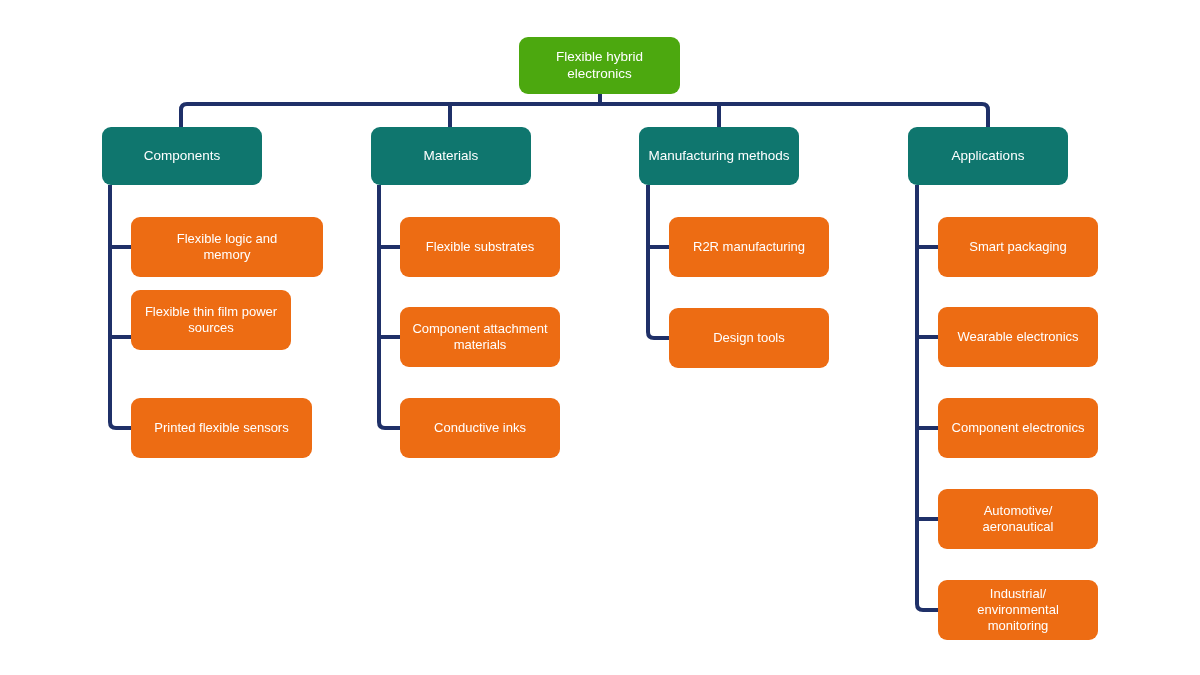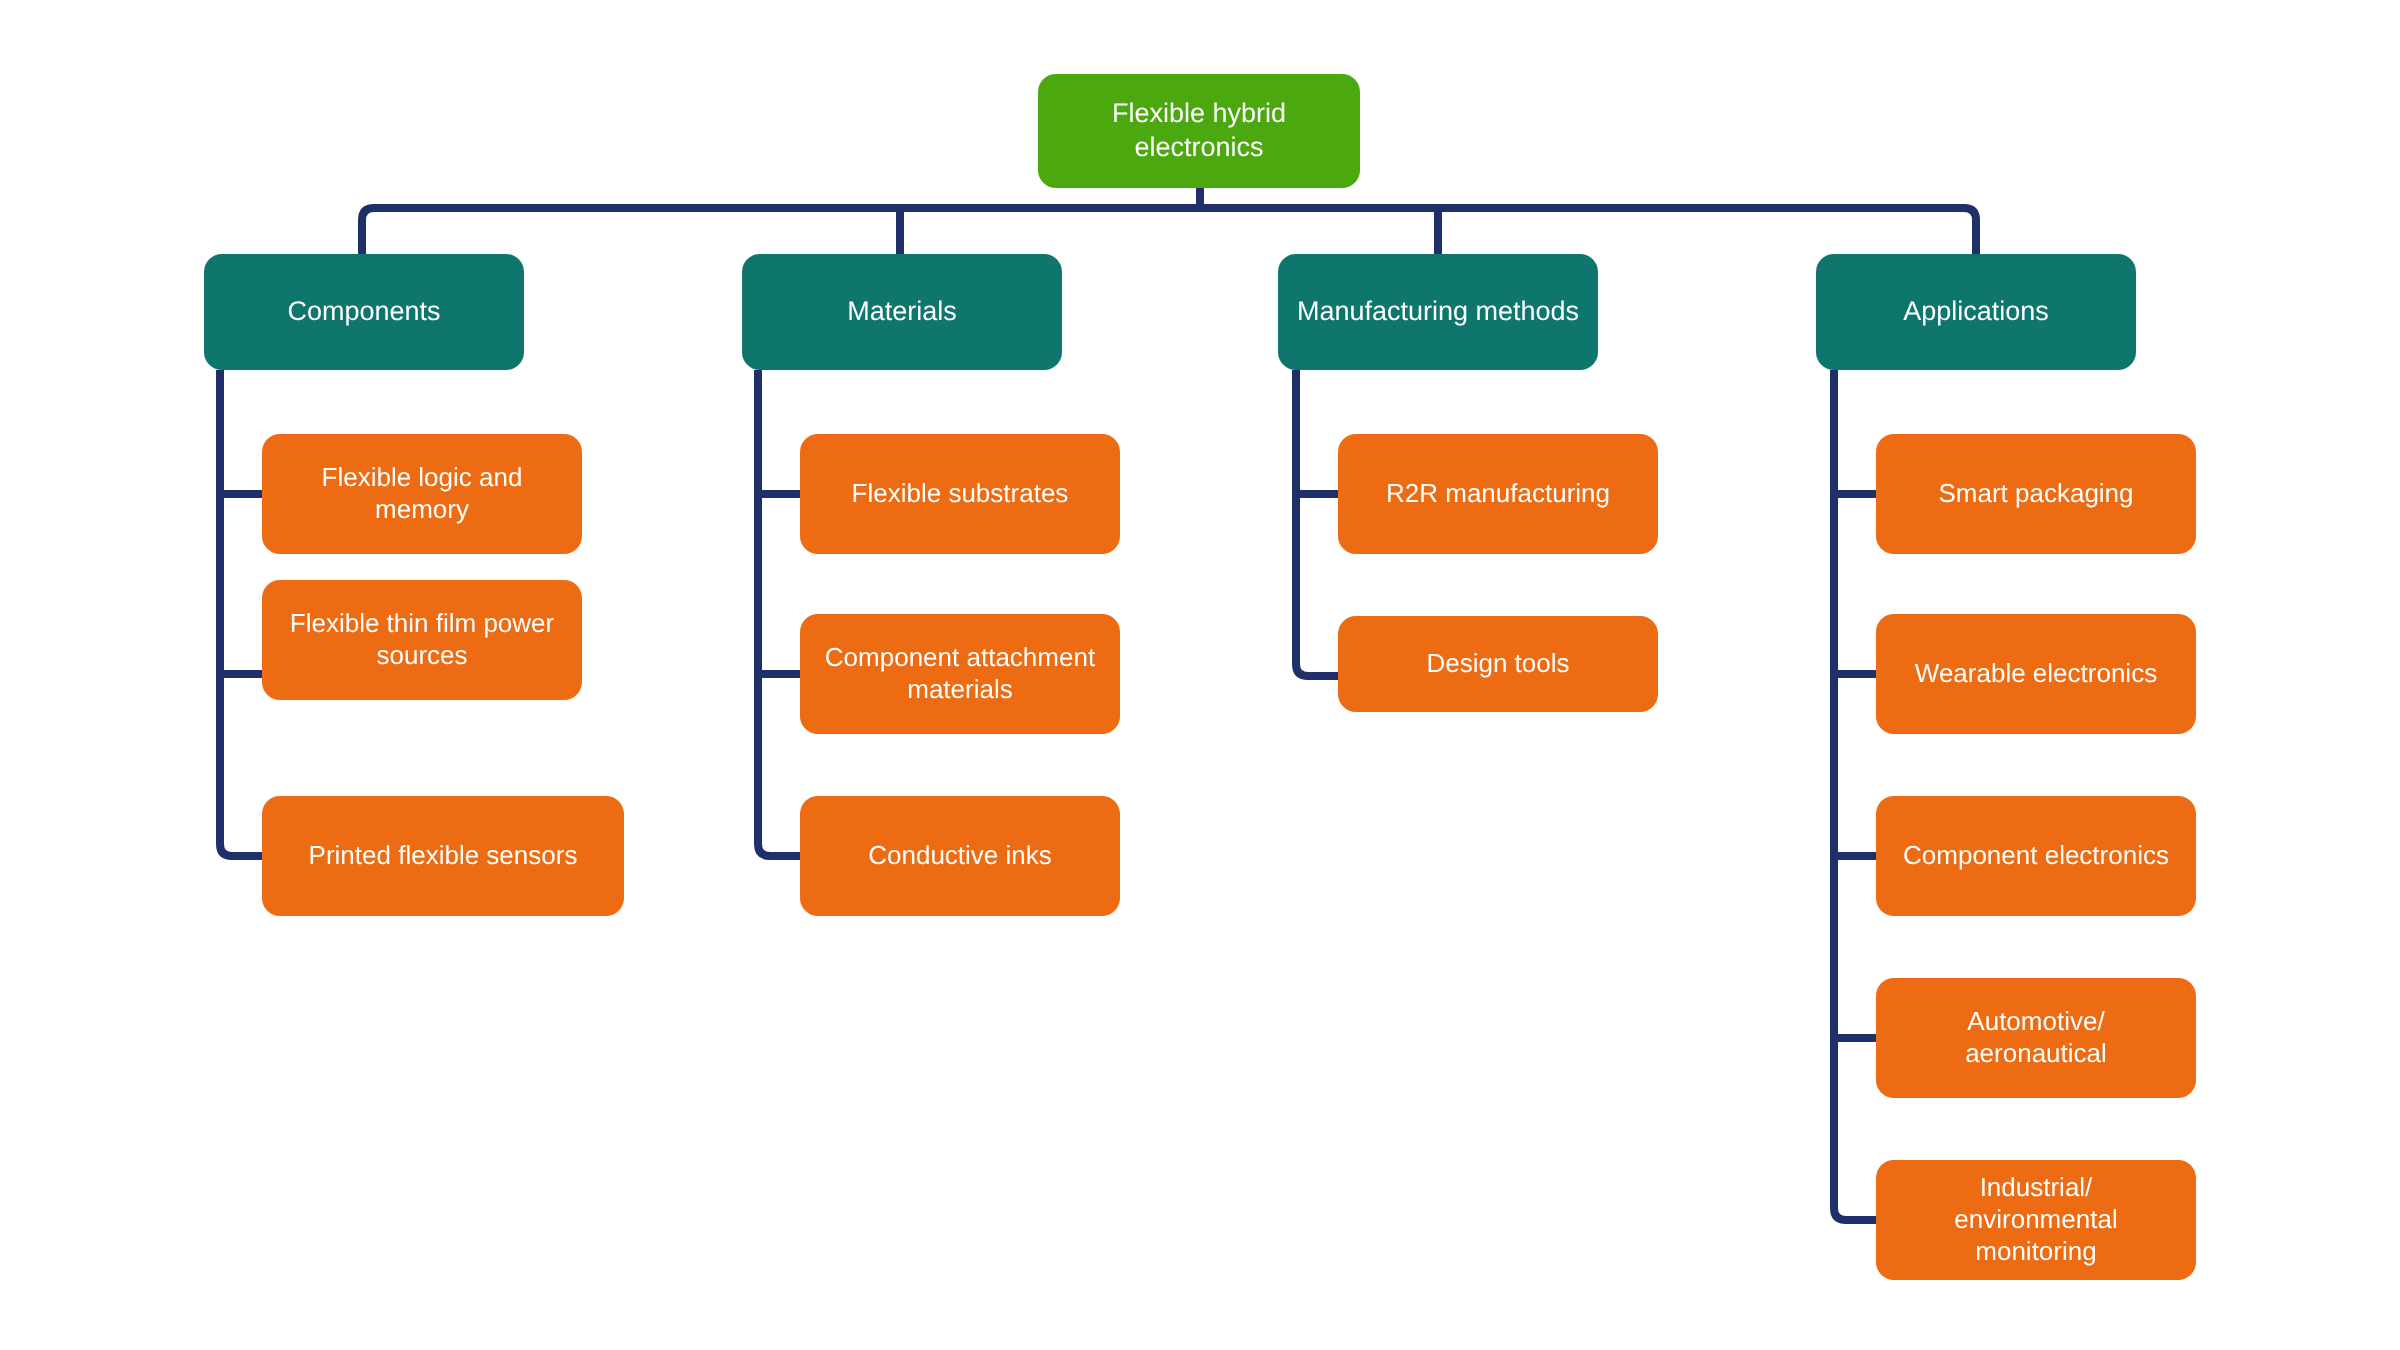--- a/index.html
+++ b/index.html
@@ -92,21 +92,21 @@
   <div class="node root" style="left:519px; top:37px; width:161px; height:57px;">
     <span>
       <span>Flexible hybrid</span>
       <span>electronics</span>
     </span>
   </div>
 
   <div class="node branch" style="left:102px; top:127px; width:160px; height:58px;">
     <span>Components</span>
   </div>
-  <div class="node leaf" style="left:131px; top:217px; width:160px; height:60px;">
+  <div class="node leaf" style="left:131px; top:217px; width:192px; height:60px;">
     <span>
       <span>Flexible logic and</span>
       <span>memory</span>
     </span>
   </div>
   <div class="node leaf" style="left:131px; top:290px; width:160px; height:60px;text-align:center;">
     <span>
       <span>Flexible thin film power</span>
       <span>sources</span>
     </span>
@@ -138,21 +138,21 @@
   </div>
 
   <div class="node branch" style="left:639px; top:127px; width:160px; height:58px;">
     <span>Manufacturing methods</span>
   </div>
   <div class="node leaf" style="left:669px; top:217px; width:160px; height:60px;">
     <span>
       <span>R2R manufacturing</span>
     </span>
   </div>
-  <div class="node leaf" style="left:669px; top:308px; width:160px; height:48px;">
+  <div class="node leaf" style="left:669px; top:308px; width:160px; height:60px;">
     <span>
       <span>Design tools</span>
     </span>
   </div>
 
   <div class="node branch" style="left:908px; top:127px; width:160px; height:58px;">
     <span>Applications</span>
   </div>
   <div class="node leaf" style="left:938px; top:217px; width:160px; height:60px;">
     <span>

